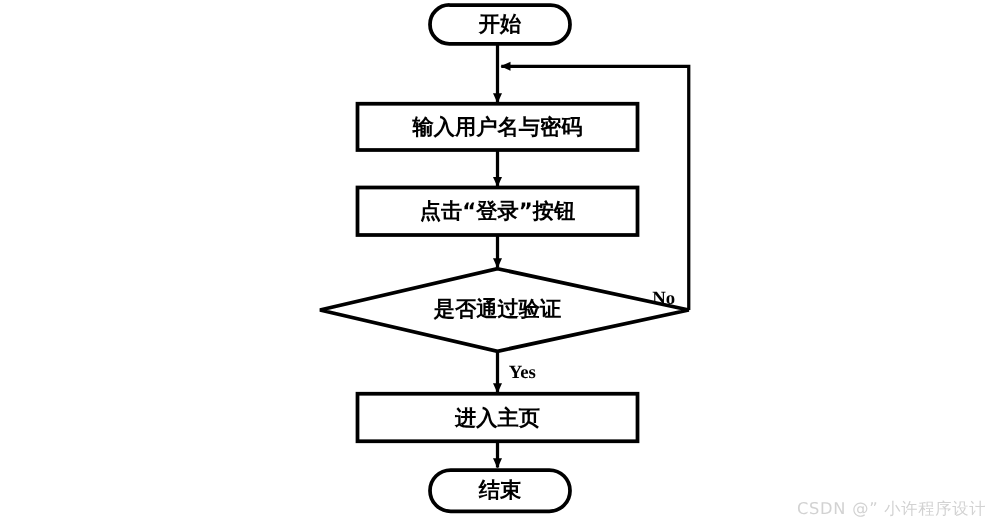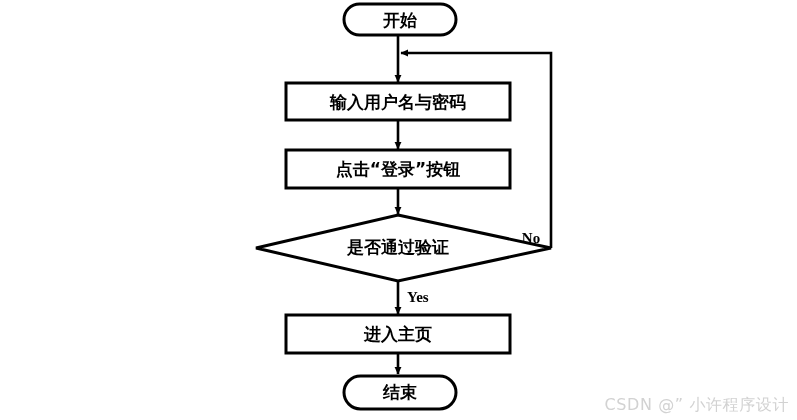--- a/index.html
+++ b/index.html
@@ -45,21 +45,21 @@
   .connector {
     stroke: #000000;
     stroke-width: 2.6;
     fill: none;
   }
   .watermark {
     position: absolute;
     right: 8px;
     bottom: 4px;
     font-family: "DejaVu Sans", "Liberation Sans", sans-serif;
-    font-size: 16px;
+    font-size: 13px;
     color: #d2d2d2;
     letter-spacing: 0.6px;
     white-space: nowrap;
     user-select: none;
   }
 </style>
 </head>
 <body>
 
 <svg id="flowchart-canvas" viewBox="0 0 797 420" xmlns="http://www.w3.org/2000/svg">

